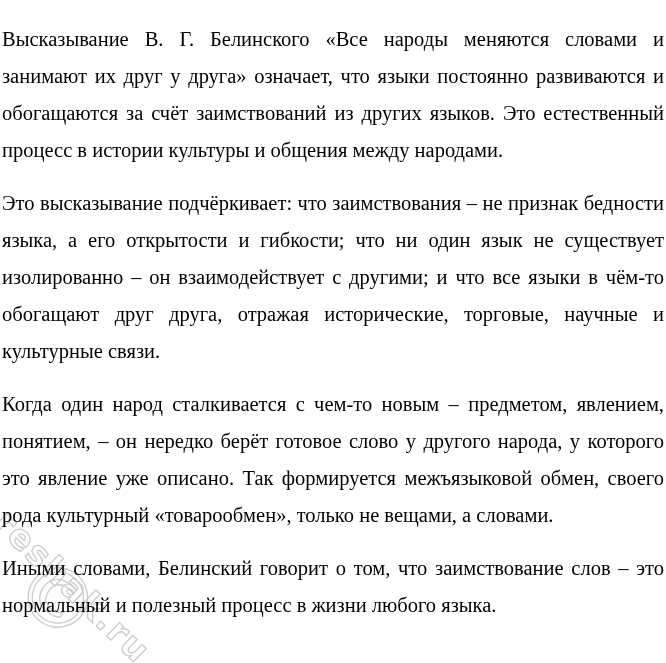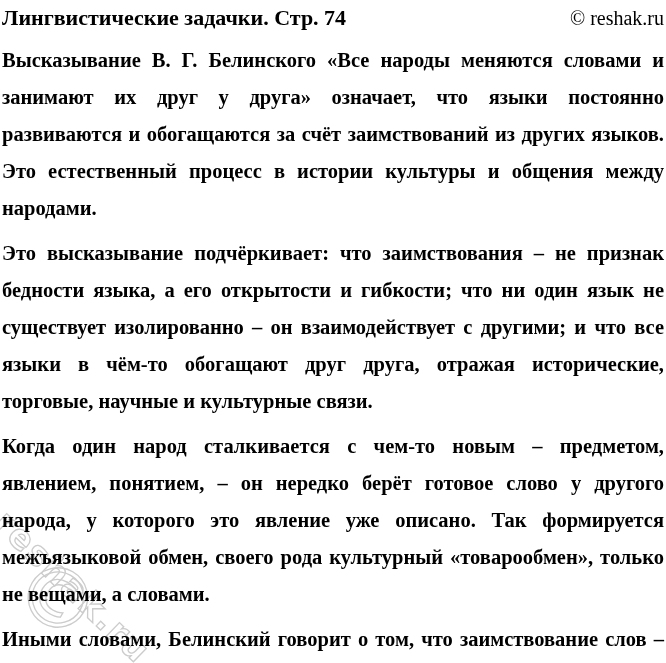--- a/index.html
+++ b/index.html
@@ -39,22 +39,21 @@
     white-space: nowrap;
   }
   .content {
     position: relative;
     z-index: 2;
   }
   .content p {
     font-size: 20.5px;
     line-height: 37px;
     text-align: justify;
-    margin: 8px 0 6px 0;
-    font-weight: bold;
+    margin: 16px 0 6px 0;
   }
   .watermark {
     position: absolute;
     left: 0;
     top: 0;
     width: 100%;
     height: 100%;
     z-index: 1;
     pointer-events: none;
     font-family: "DejaVu Sans", "Liberation Sans", sans-serif;
@@ -88,24 +87,20 @@
 </head>
 <body>
 
 <div class="page">
 
   <div class="watermark">
     <span class="wm-text">reshak.ru</span>
     <span class="wm-copy">©</span>
   </div>
 
-  <div class="page-header">
-    <h1 class="page-title">Лингвистические задачки. Стр. 74</h1>
-    <span class="copyright">© reshak.ru</span>
-  </div>
 
   <div class="content">
     <p>Высказывание В. Г. Белинского «Все народы меняются словами и занимают их друг у друга» означает, что языки постоянно развиваются и обогащаются за счёт заимствований из других языков. Это естественный процесс в истории культуры и общения между народами.</p>
     <p>Это высказывание подчёркивает: что заимствования – не признак бедности языка, а его открытости и гибкости; что ни один язык не существует изолированно – он взаимодействует с другими; и что все языки в чём-то обогащают друг друга, отражая исторические, торговые, научные и культурные связи.</p>
     <p>Когда один народ сталкивается с чем-то новым – предметом, явлением, понятием, – он нередко берёт готовое слово у другого народа, у которого это явление уже описано. Так формируется межъязыковой обмен, своего рода культурный «товарообмен», только не вещами, а словами.</p>
     <p>Иными словами, Белинский говорит о том, что заимствование слов – это нормальный и полезный процесс в жизни любого языка.</p>
   </div>
 
 </div>
 

